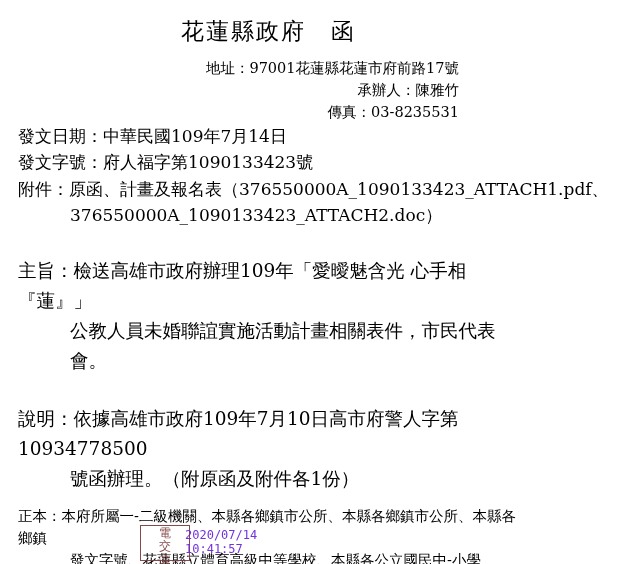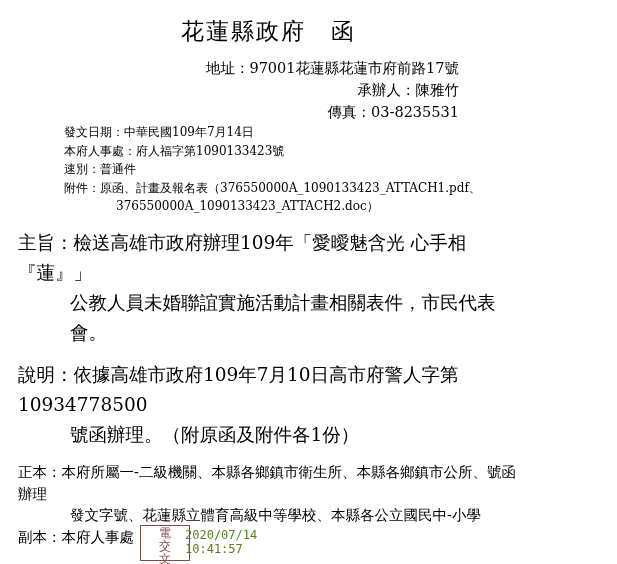--- a/index.html
+++ b/index.html
@@ -43,35 +43,34 @@
     display: inline-block;
     text-align: center;
     white-space: nowrap;
   }
   .recipient {
     font-size: 19.5px;
     margin: 14px 0 12px 0;
     letter-spacing: 0.5px;
   }
   .meta {
-    font-size: 12px;
+    font-size: 17px;
     line-height: 1.55;
-    margin-left: 46px;
   }
   .meta-row {
     white-space: nowrap;
   }
   .attach-second {
     padding-left: 52px;
     white-space: nowrap;
   }
   .section {
     font-size: 18.5px;
     line-height: 1.62;
-    margin-top: 12px;
+    margin-top: 28px;
   }
   .section .cont {
     padding-left: 52px;
   }
   .footer {
     font-size: 14.5px;
     line-height: 1.5;
     margin-top: 12px;
   }
   .footer .cont {
@@ -93,21 +92,21 @@
     box-sizing: border-box;
     opacity: 0.92;
   }
   .stamp span {
     display: block;
   }
   .datestamp {
     position: absolute;
     left: 185px;
     top: 528px;
-    color: #4d7c0f;
+    color: #6d28d9;
     font-family: "DejaVu Sans Mono", "Liberation Mono", monospace;
     font-size: 12px;
     line-height: 1.18;
     opacity: 0.95;
   }
 </style>
 </head>
 <body>
 
 <div class="doc">
@@ -116,38 +115,37 @@
 
   <div class="contact-block">
     <div class="contact-row"><span class="inner">地址：97001花蓮縣花蓮市府前路17號</span></div>
     <div class="contact-row"><span class="inner">承辦人：陳雅竹</span></div>
     <div class="contact-row"><span class="inner">傳真：03-8235531</span></div>
   </div>
 
 
   <div class="meta">
     <div class="meta-row">發文日期：中華民國109年7月14日</div>
-    <div class="meta-row">本府人事處：府人福字第1090133423號</div>
-    <div class="meta-row">速別：普通件</div>
+    <div class="meta-row">發文字號：府人福字第1090133423號</div>
     <div class="meta-row">附件：原函、計畫及報名表（376550000A_1090133423_ATTACH1.pdf、</div>
     <div class="attach-second">376550000A_1090133423_ATTACH2.doc）</div>
   </div>
 
   <div class="section">
     <div>主旨：檢送高雄市政府辦理109年「愛曖魅含光 心手相『蓮』」</div>
     <div class="cont">公教人員未婚聯誼實施活動計畫相關表件，市民代表會。</div>
   </div>
 
   <div class="section">
     <div>說明：依據高雄市政府109年7月10日高市府警人字第10934778500</div>
     <div class="cont">號函辦理。（附原函及附件各1份）</div>
   </div>
 
   <div class="footer">
-    <div>正本：本府所屬一-二級機關、本縣各鄉鎮市衛生所、本縣各鄉鎮市公所、號函辦理</div>
+    <div>正本：本府所屬一-二級機關、本縣各鄉鎮市公所、本縣各鄉鎮市公所、本縣各鄉鎮</div>
     <div class="cont">發文字號、花蓮縣立體育高級中等學校、本縣各公立國民中-小學</div>
     <div>副本：本府人事處</div>
   </div>
 
   <div class="stamp">
     <span>電</span>
     <span>交</span>
     <span>文</span>
   </div>
 

